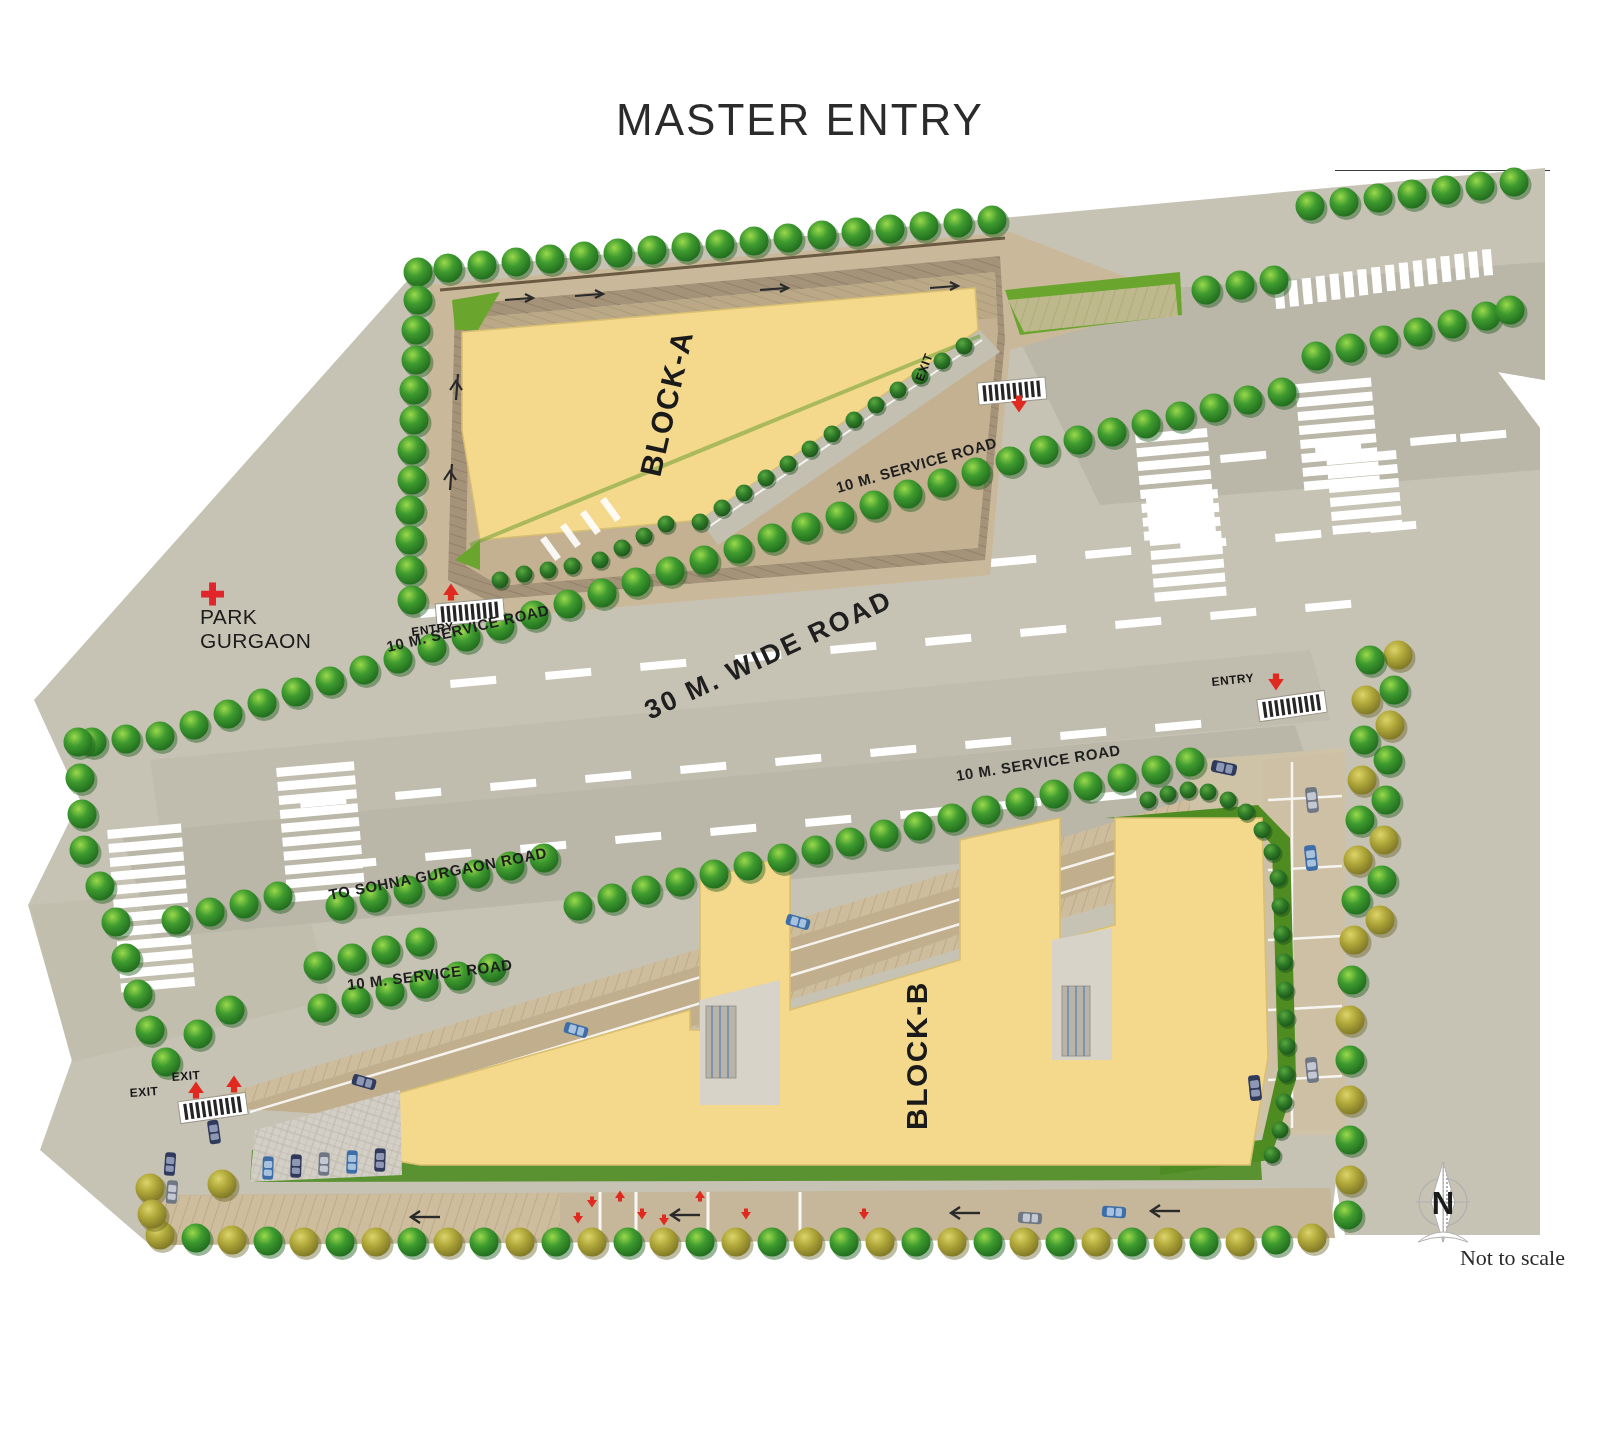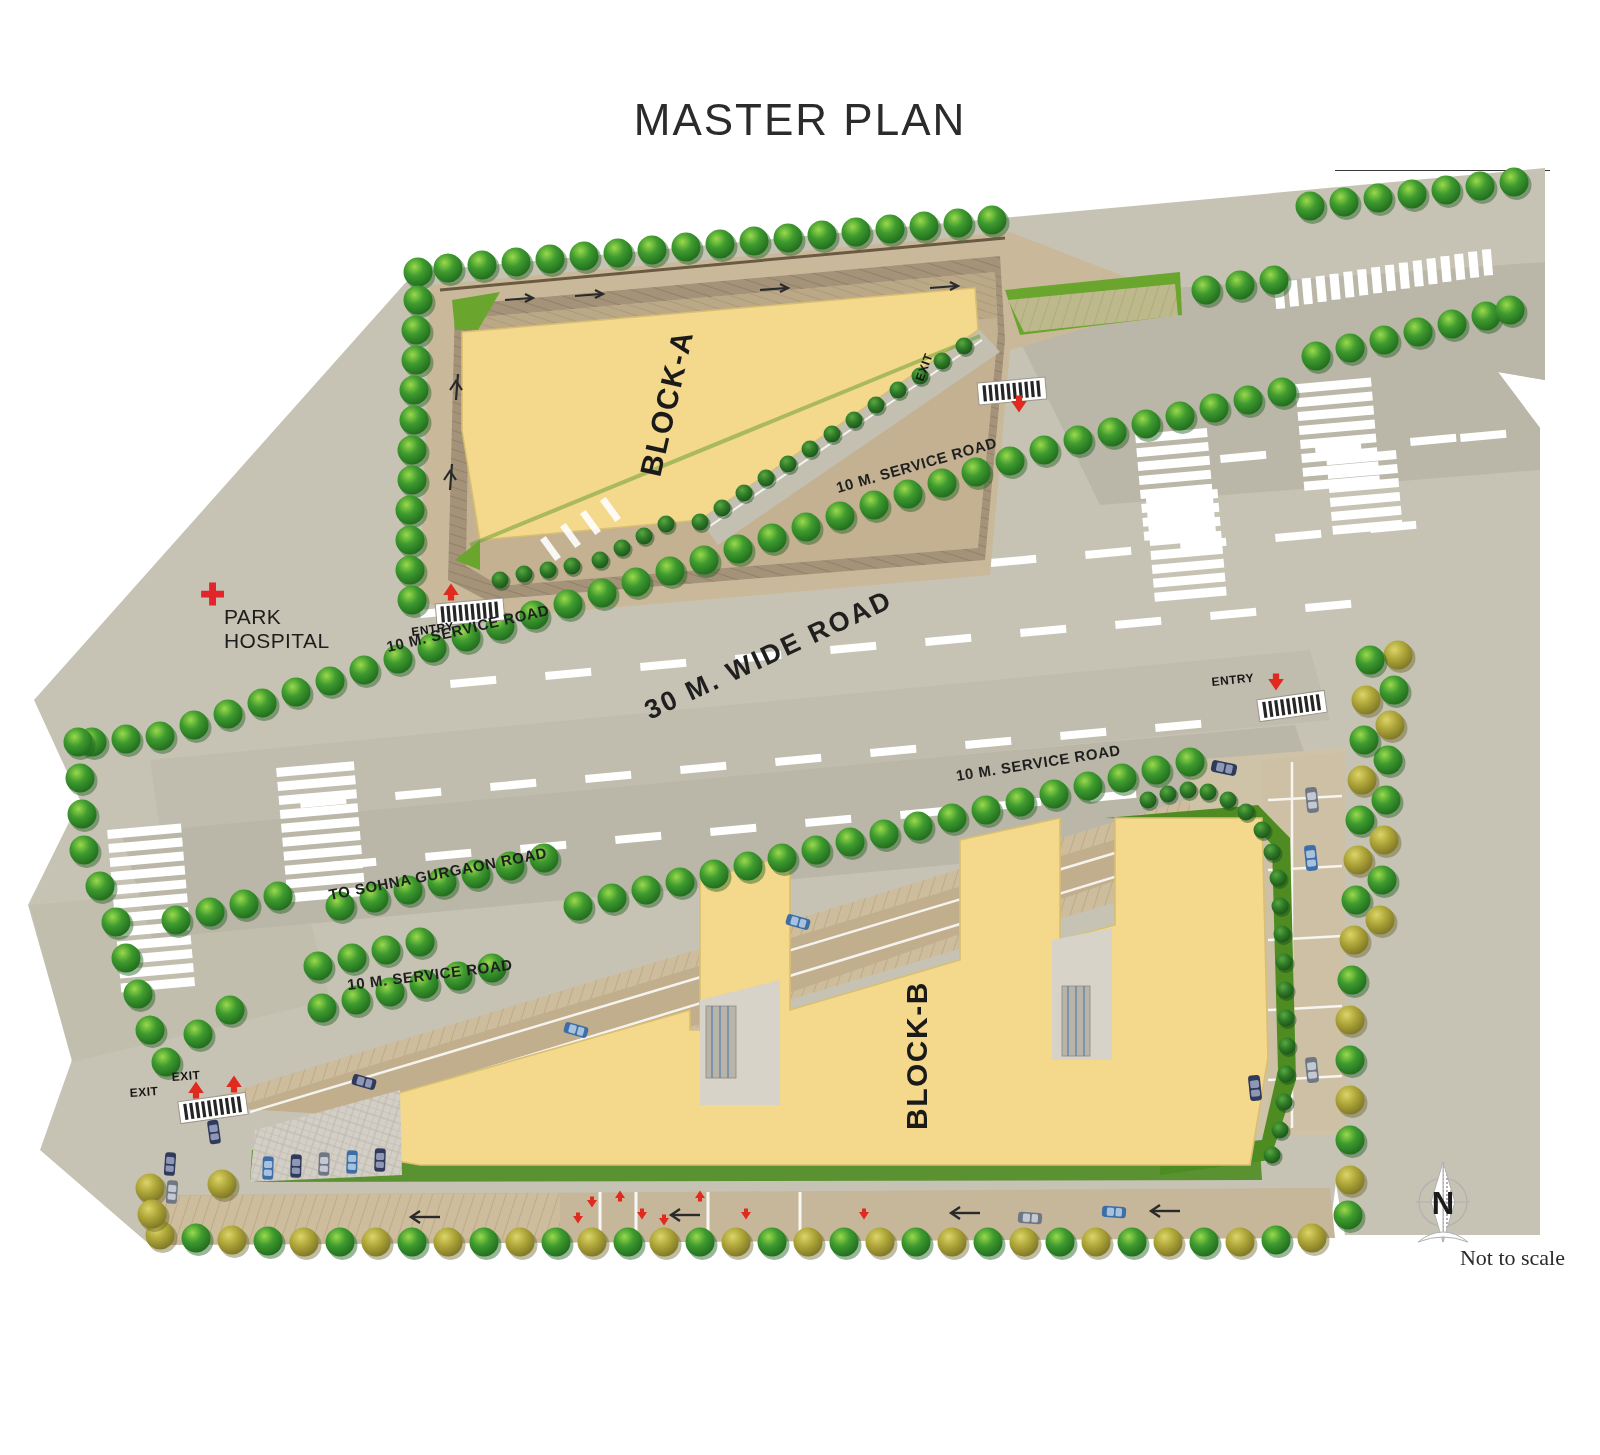--- a/index.html
+++ b/index.html
@@ -12,31 +12,31 @@
   }
   #hrule{position:absolute;left:1335px;top:170px;width:215px;height:1px;background:#3a3a3a;}
   #planwrap{position:absolute;left:0;top:0;width:1600px;height:1455px;}
   svg{display:block;}
   .roadlbl{font-family:"Liberation Sans",sans-serif;font-weight:bold;fill:#1f1f1f;font-size:15px;letter-spacing:.6px;}
   .bigroadlbl{font-family:"Liberation Sans",sans-serif;font-weight:bold;fill:#1f1f1f;font-size:27px;letter-spacing:2.5px;}
   .blocklbl{font-family:"Liberation Sans",sans-serif;font-weight:bold;fill:#1a1a1a;font-size:30px;letter-spacing:1.5px;}
   .gate{font-family:"Liberation Sans",sans-serif;font-weight:bold;fill:#171717;font-size:12px;letter-spacing:.5px;}
   #hospital{position:absolute;left:200px;top:585px;width:140px;}
   #hospital .cross{color:#e1252b;font-size:30px;line-height:20px;font-weight:bold;}
-  #hospital .hname{font-family:"Liberation Sans",sans-serif;font-size:21px;color:#1d1d1d;line-height:1.12;font-weight:400;letter-spacing:.4px;margin-left:24px;}
+  #hospital .hname{font-family:"Liberation Sans",sans-serif;font-size:21px;color:#1d1d1d;line-height:1.12;font-weight:400;letter-spacing:.4px;}
   #scalenote{position:absolute;left:1355px;top:1245px;width:210px;text-align:right;
     font-family:"Liberation Serif",serif;font-size:22px;color:#2a2a2a;}
   #compass{position:absolute;left:1398px;top:1158px;width:90px;height:90px;}
 </style>
 </head>
 <body>
 
 <div id="page">
 
-  <div id="title">MASTER PLAN</div>
+  <div id="title">MASTER ENTRY</div>
   <div id="hrule"></div>
 
   <div id="planwrap">
   <svg width="1600" height="1455" viewBox="0 0 1600 1455" xmlns="http://www.w3.org/2000/svg">
     <defs>
       <pattern id="hatchTan" width="10" height="10" patternTransform="rotate(18)" patternUnits="userSpaceOnUse">
         <rect width="10" height="10" fill="#cdbd9d"></rect>
         <path d="M0 0 L0 10" stroke="#b8a785" stroke-width="1.6"></path>
       </pattern>
       <pattern id="hatchBrown" width="9" height="9" patternTransform="rotate(-72)" patternUnits="userSpaceOnUse">
@@ -739,21 +739,21 @@
     <text class="roadlbl" transform="translate(348,990) rotate(-7)">10 M. SERVICE ROAD</text>
 
     <text class="blocklbl" transform="translate(660,478) rotate(-77)">BLOCK-A</text>
     <text class="blocklbl" transform="translate(927,1130) rotate(-90)">BLOCK-B</text>
   </svg>
   </div>
 
   <div id="hospital">
     <div class="cross">✚</div>
     <div class="hname">PARK</div>
-    <div class="hname">HOSPITAL</div>
+    <div class="hname">GURGAON</div>
   </div>
 
   <div id="compass">
     <svg width="90" height="90" viewBox="0 0 90 90">
       <defs>
         <pattern id="dotfill" width="4" height="4" patternUnits="userSpaceOnUse">
           <rect width="4" height="4" fill="#ffffff"></rect>
           <circle cx="1" cy="1" r="0.9" fill="#8a8a8a"></circle>
         </pattern>
       </defs>

